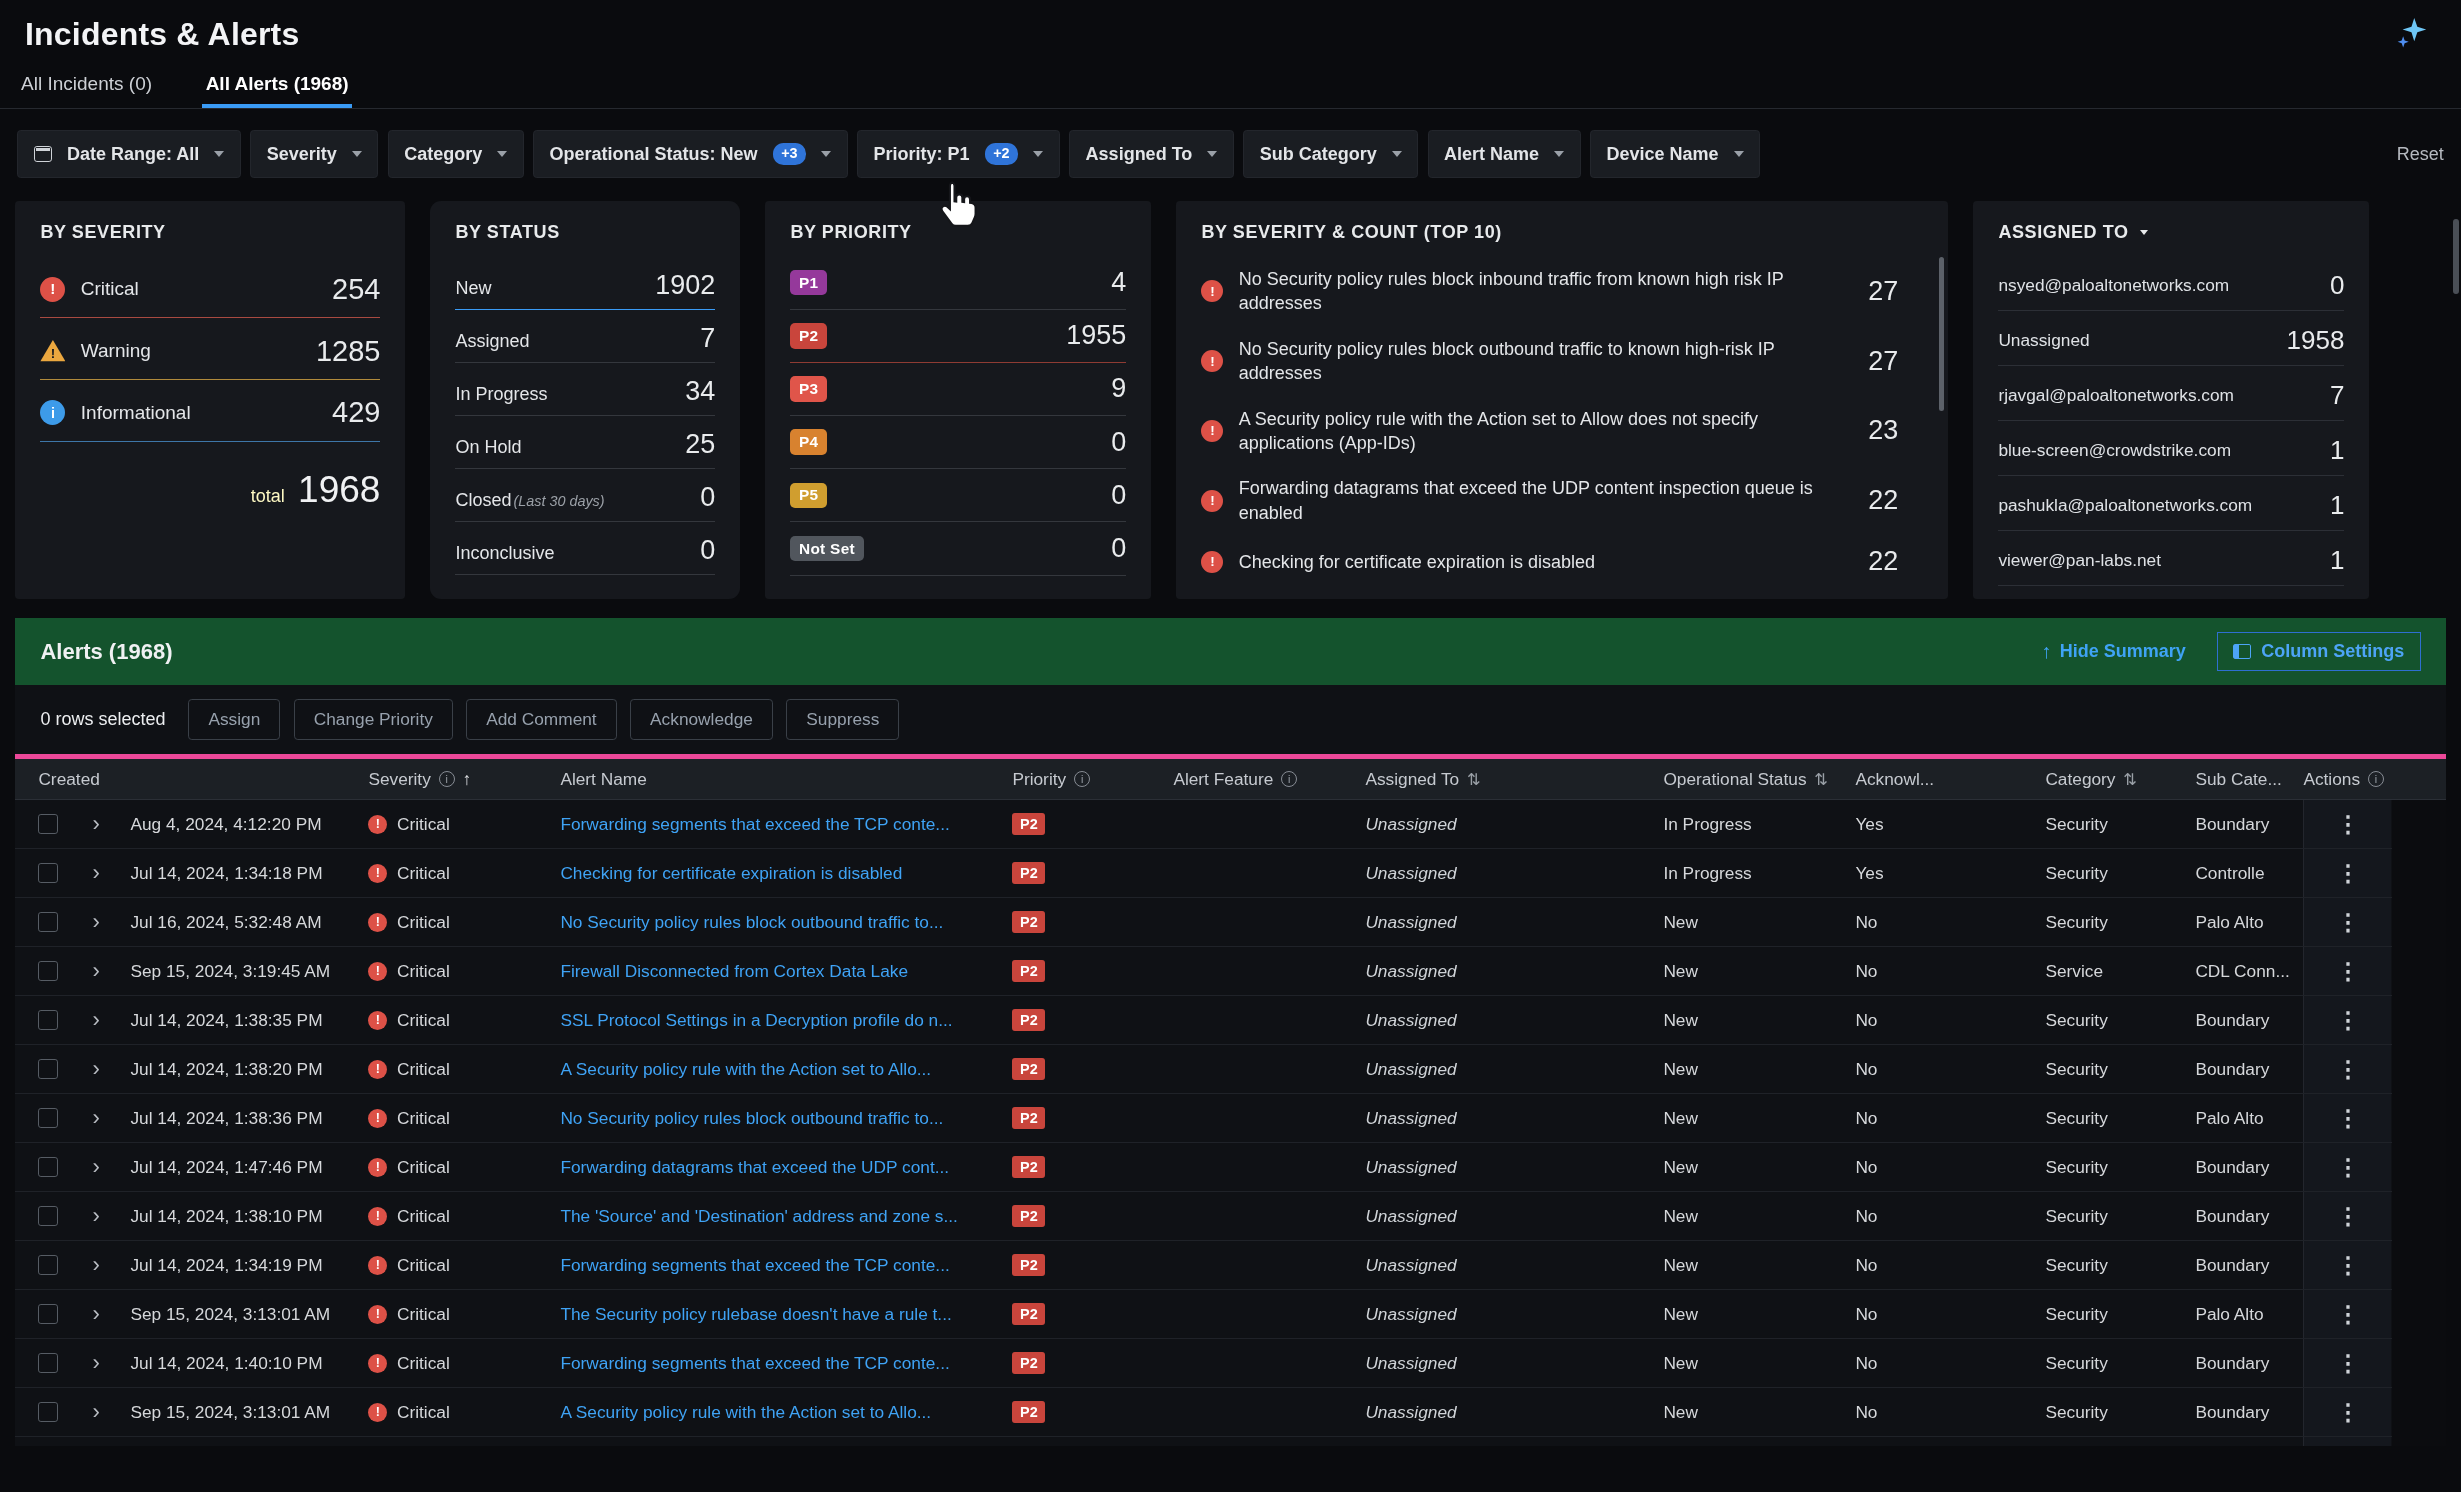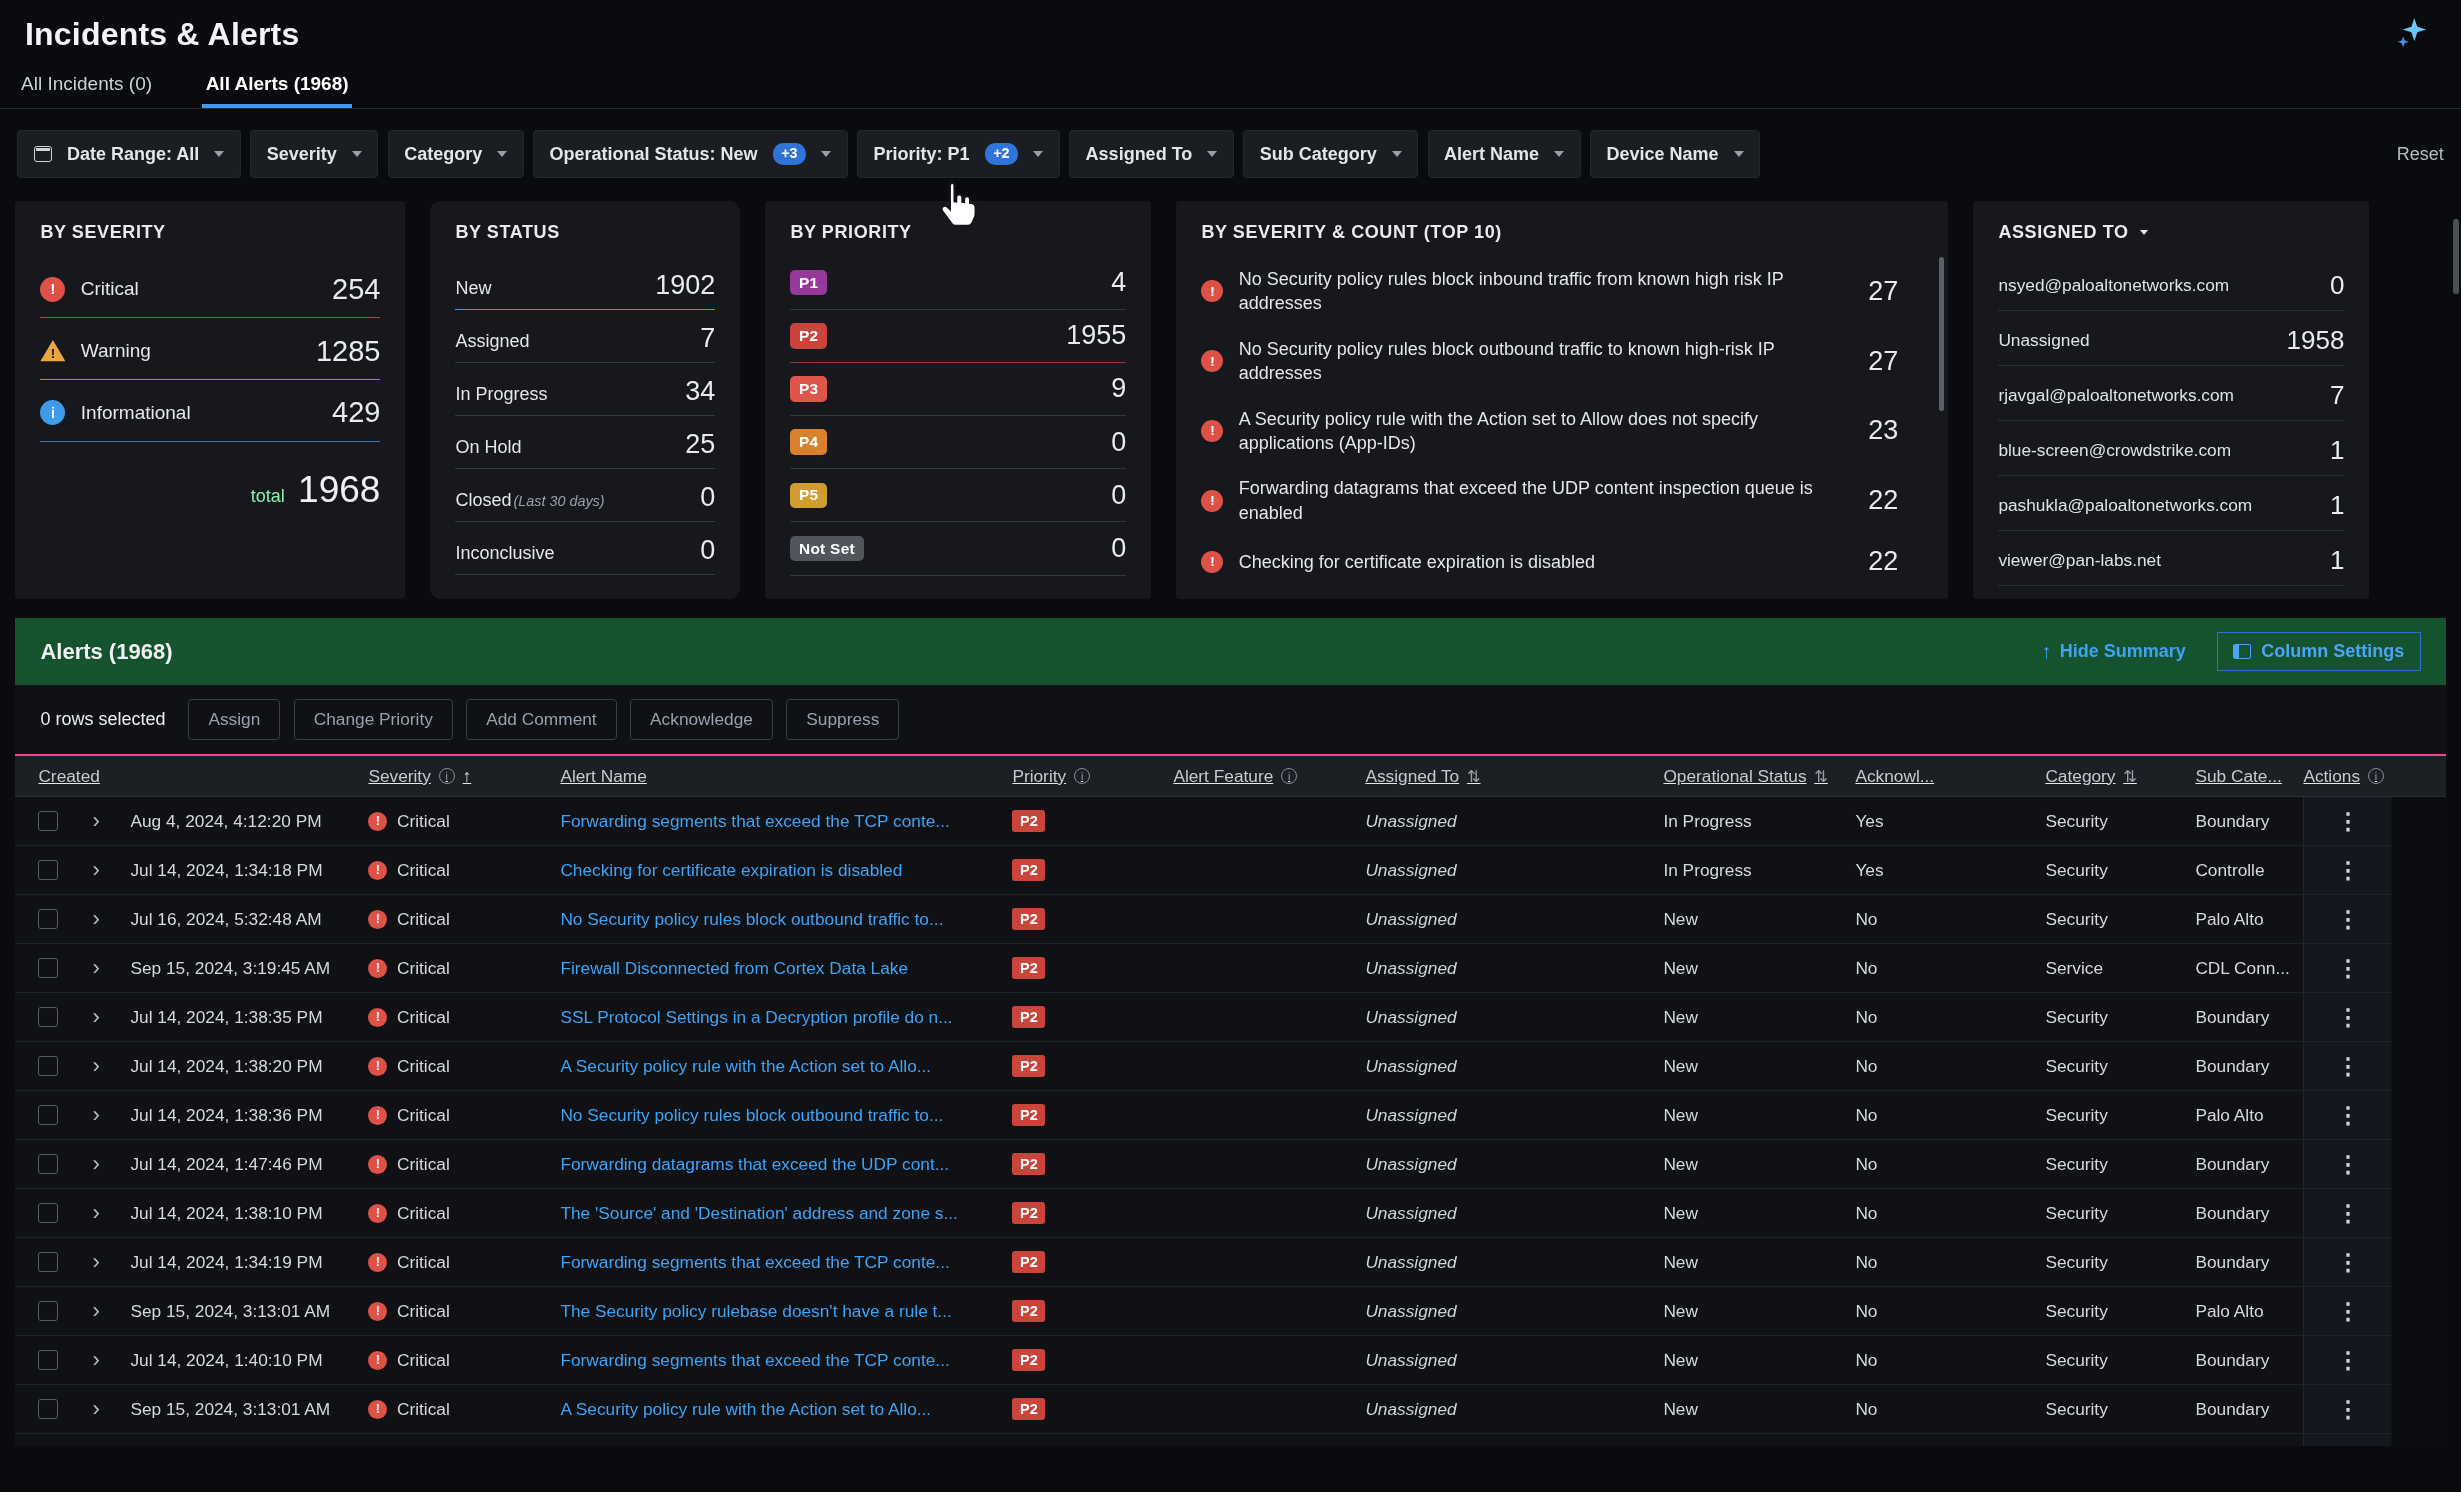--- a/index.html
+++ b/index.html
@@ -50,21 +50,21 @@
   .sev-icon.info { background:#3d9be9; }
   .sev-icon.info::after { content:"i"; color:#fff; font-size:14.4px; }
 
   .sev-row { display:flex; align-items:center; gap:15.4px; padding:16.3px 0 11.5px; border-bottom:1.9px solid #34373d; cursor:pointer; }
   .sev-row.critical { border-bottom-color:#a94a41; }
   .sev-row.warning  { border-bottom-color:#b08a3c; }
   .sev-row.info     { border-bottom-color:#3d76a8; }
   .sev-label { font-size:19px; color:#e4e6e9; }
   .sev-value { margin-left:auto; font-size:29px; font-weight:300; color:#e9ebed; }
   .sev-total { display:flex; justify-content:flex-end; align-items:baseline; gap:13.4px; margin-top:27px; }
-  .total-label { font-size:18px; color:#86efac; }
+  .total-label { font-size:18px; color:#fef9c3; }
   .total-value { font-size:37px; font-weight:400; color:#f0f1f3; }
 
   .status-row { display:flex; align-items:baseline; padding:13.4px 0 7.7px; border-bottom:1.9px solid #34373d; cursor:pointer; }
   .status-row.accent { border-bottom-color:#3a9bf5; }
   .status-label { font-size:18px; color:#e4e6e9; }
   .status-note { font-size:14.4px; font-style:italic; color:#9ba0a7; margin-left:2px; }
   .status-note:empty { display:none; }
   .status-value { margin-left:auto; font-size:27px; font-weight:300; color:#e9ebed; }
 
   .prio-row { display:flex; align-items:center; padding:10.6px 0; border-bottom:1.9px solid #34373d; cursor:pointer; }
@@ -99,21 +99,21 @@
   .col-settings { display:inline-flex; align-items:center; gap:10.6px; background:transparent; border:1.9px solid #2e6fd0; border-radius:0;
     color:#4da4f6; font-size:18px; font-weight:600; padding:7.7px 15.4px; cursor:pointer; font-family:inherit; }
   .col-icon { width:15.4px; height:12.5px; border:1.9px solid #4da4f6; border-radius:1.9px; background:linear-gradient(to right,#4da4f6 0 4.8px,transparent 4.8px); }
 
   .selection-bar { height:69px; display:flex; align-items:center; padding:0 25px; gap:23px; }
   .rows-selected { font-size:18px; color:#eceef0; }
   .bulk-list { display:flex; gap:13.4px; }
   .bulk-btn { background:transparent; border:1px solid #3a4048; border-radius:3.8px; color:#97a1ad; font-size:17.3px; padding:8.6px 19px; cursor:pointer; font-family:inherit; white-space:nowrap; }
 
   
-  .thead { display:flex; align-items:center; height:40px; background:#1c2025; border-top:2px solid #ec4899; border-bottom:1px solid #2b2f36; padding-left:23px;text-decoration:underline; }
+  .thead { display:flex; align-items:center; height:40px; background:#1c2025; border-top:5px solid #ec4899; border-bottom:1px solid #2b2f36; padding-left:23px; }
   .th { display:flex; align-items:center; gap:7.7px; font-size:17.3px; color:#c6cad0; box-sizing:border-box; padding-right:9.6px; white-space:nowrap; overflow:hidden; cursor:pointer; }
   .th-info { display:none; width:14.4px; height:14.4px; border:1px solid #878c94; border-radius:50%; color:#9aa0a7; font-size:10.6px; align-items:center; justify-content:center; flex:none; }
   .th-info::before { content:"i"; }
   .th.info .th-info { display:inline-flex; }
   .th-asc { display:none; color:#dcdee1; font-size:17.3px; }
   .th-asc::before { content:"↑"; }
   .th.sortasc .th-asc { display:inline; }
   .th-both { display:none; color:#9aa0a7; font-size:16.3px; }
   .th-both::before { content:"⇅"; }
   .th.sortboth .th-both { display:inline; }

